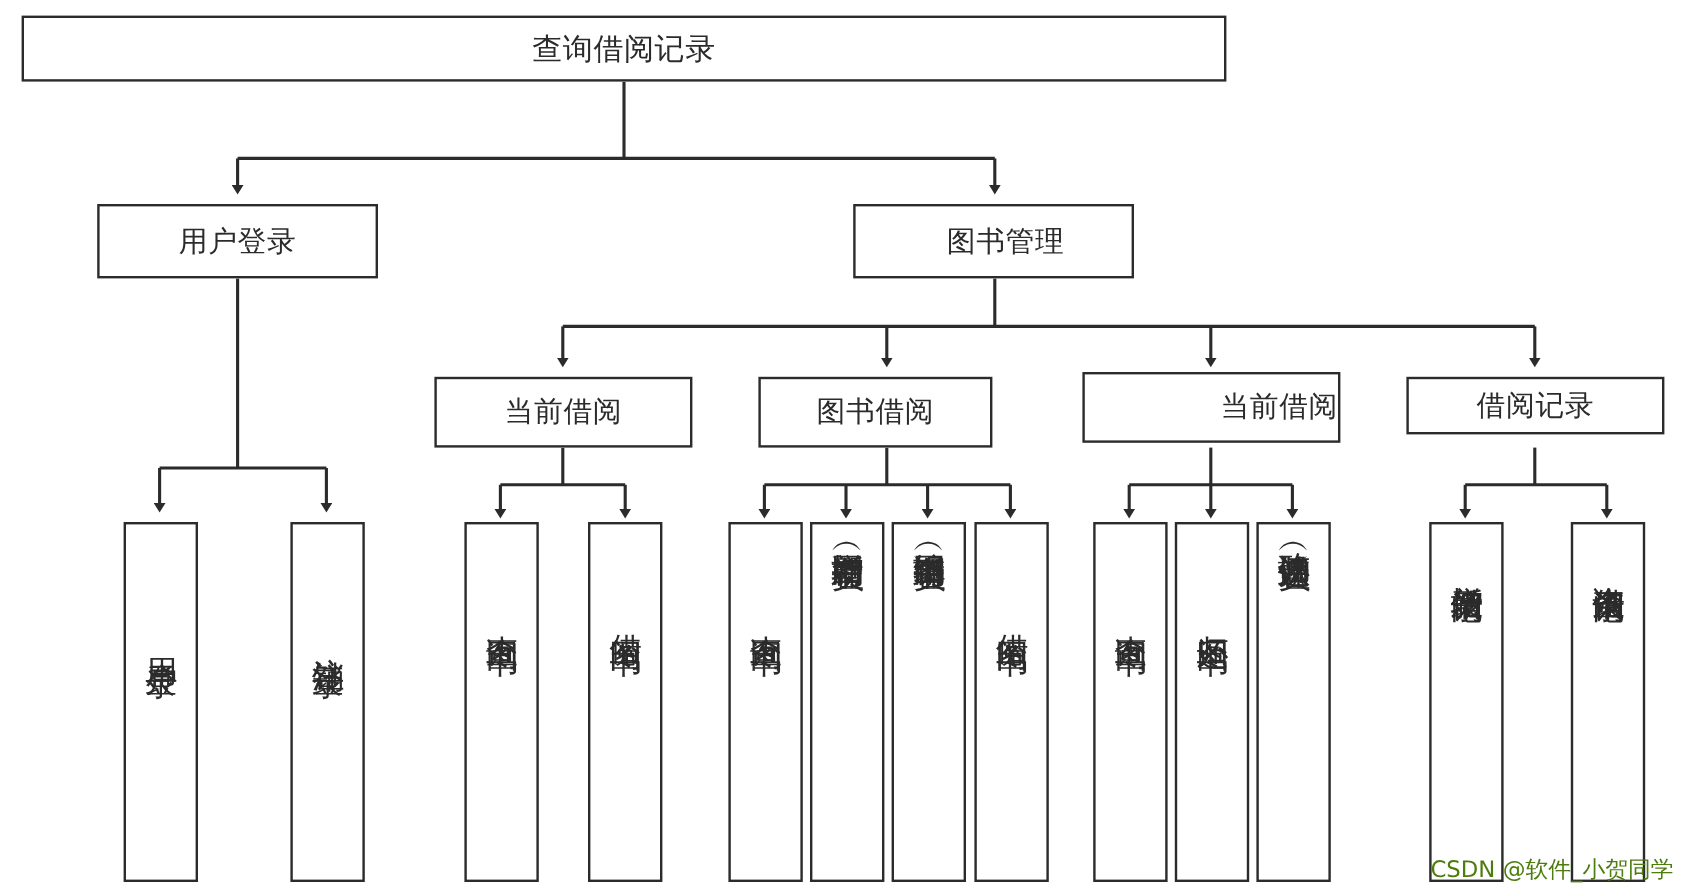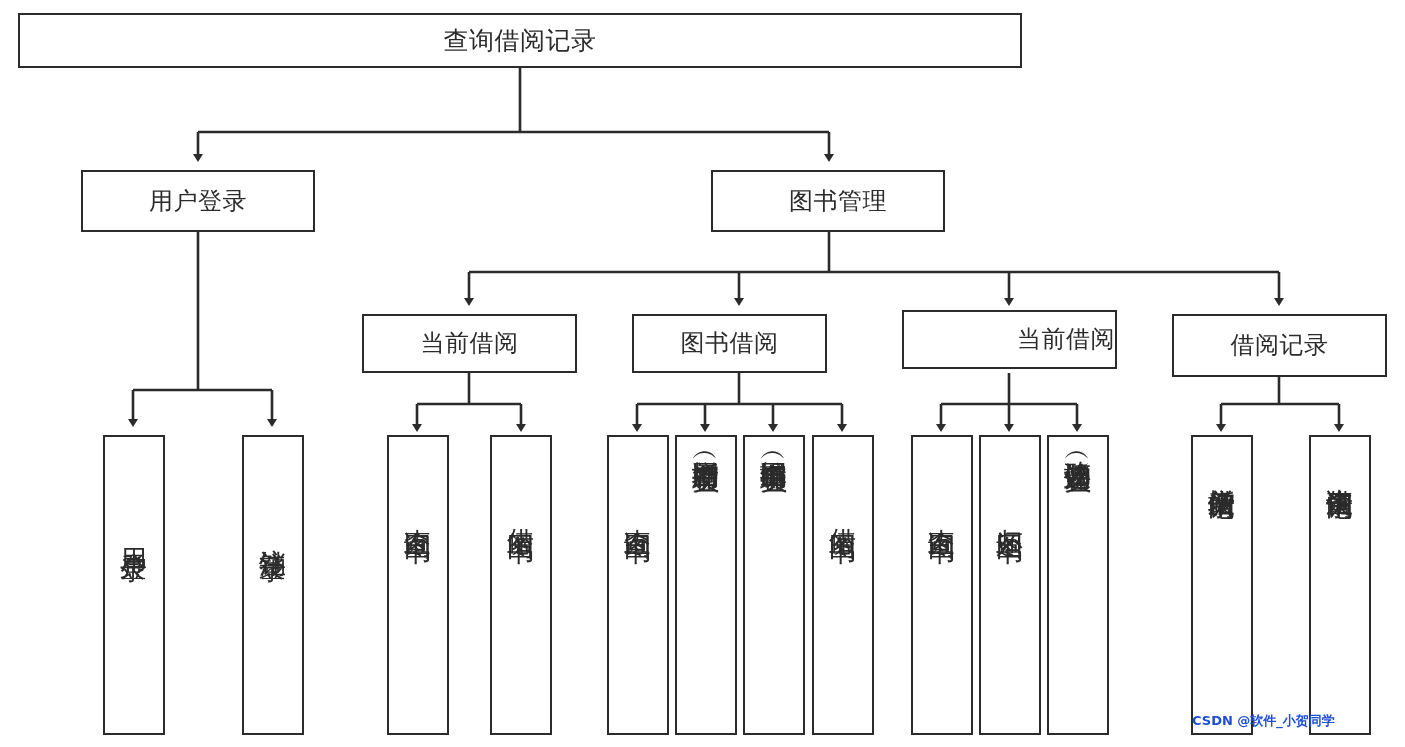--- a/index.html
+++ b/index.html
@@ -63,25 +63,24 @@
     line-height: 1.0;
     letter-spacing: 3px;
     white-space: nowrap;
   }
   .node.v.tall .node-label {
     font-size: 27px;
     letter-spacing: 1px;
   }
   .watermark {
     position: absolute;
-    color: #1d4ed8;
-    font-size: 13px;
+    color: #4d7c0f;
+    font-size: 19px;
     white-space: nowrap;
     user-select: none;
-    font-weight: bold;
   }
 </style>
 </head>
 <body>
 
 <div id="diagram-root">
 
   <svg id="connectors" viewBox="0 0 1405 747" xmlns="http://www.w3.org/2000/svg">
     <defs>
       <marker id="arrow" markerWidth="10" markerHeight="10" refX="4" refY="5" orient="auto" markerUnits="userSpaceOnUse">
@@ -149,21 +148,21 @@
   </div>
 
   <div class="node h" style="left:632px; top:314px; width:195px; height:59px;">
     <span class="node-label">图书借阅</span>
   </div>
 
   <div class="node h" style="left:902px; top:310px; width:215px; height:59px;justify-content:flex-end;">
     <span class="node-label">当前借阅</span>
   </div>
 
-  <div class="node h" style="left:1172px; top:314px; width:215px; height:63px;">
+  <div class="node h" style="left:1172px; top:314px; width:215px; height:48px;">
     <span class="node-label">借阅记录</span>
   </div>
 
   <div class="node v" style="left:103px; top:435px; width:62px; height:300px; padding-top:90px;">
     <span class="node-label">用户登录</span>
   </div>
 
   <div class="node v" style="left:242px; top:435px; width:62px; height:300px; padding-top:90px;">
     <span class="node-label">注销登录</span>
   </div>

